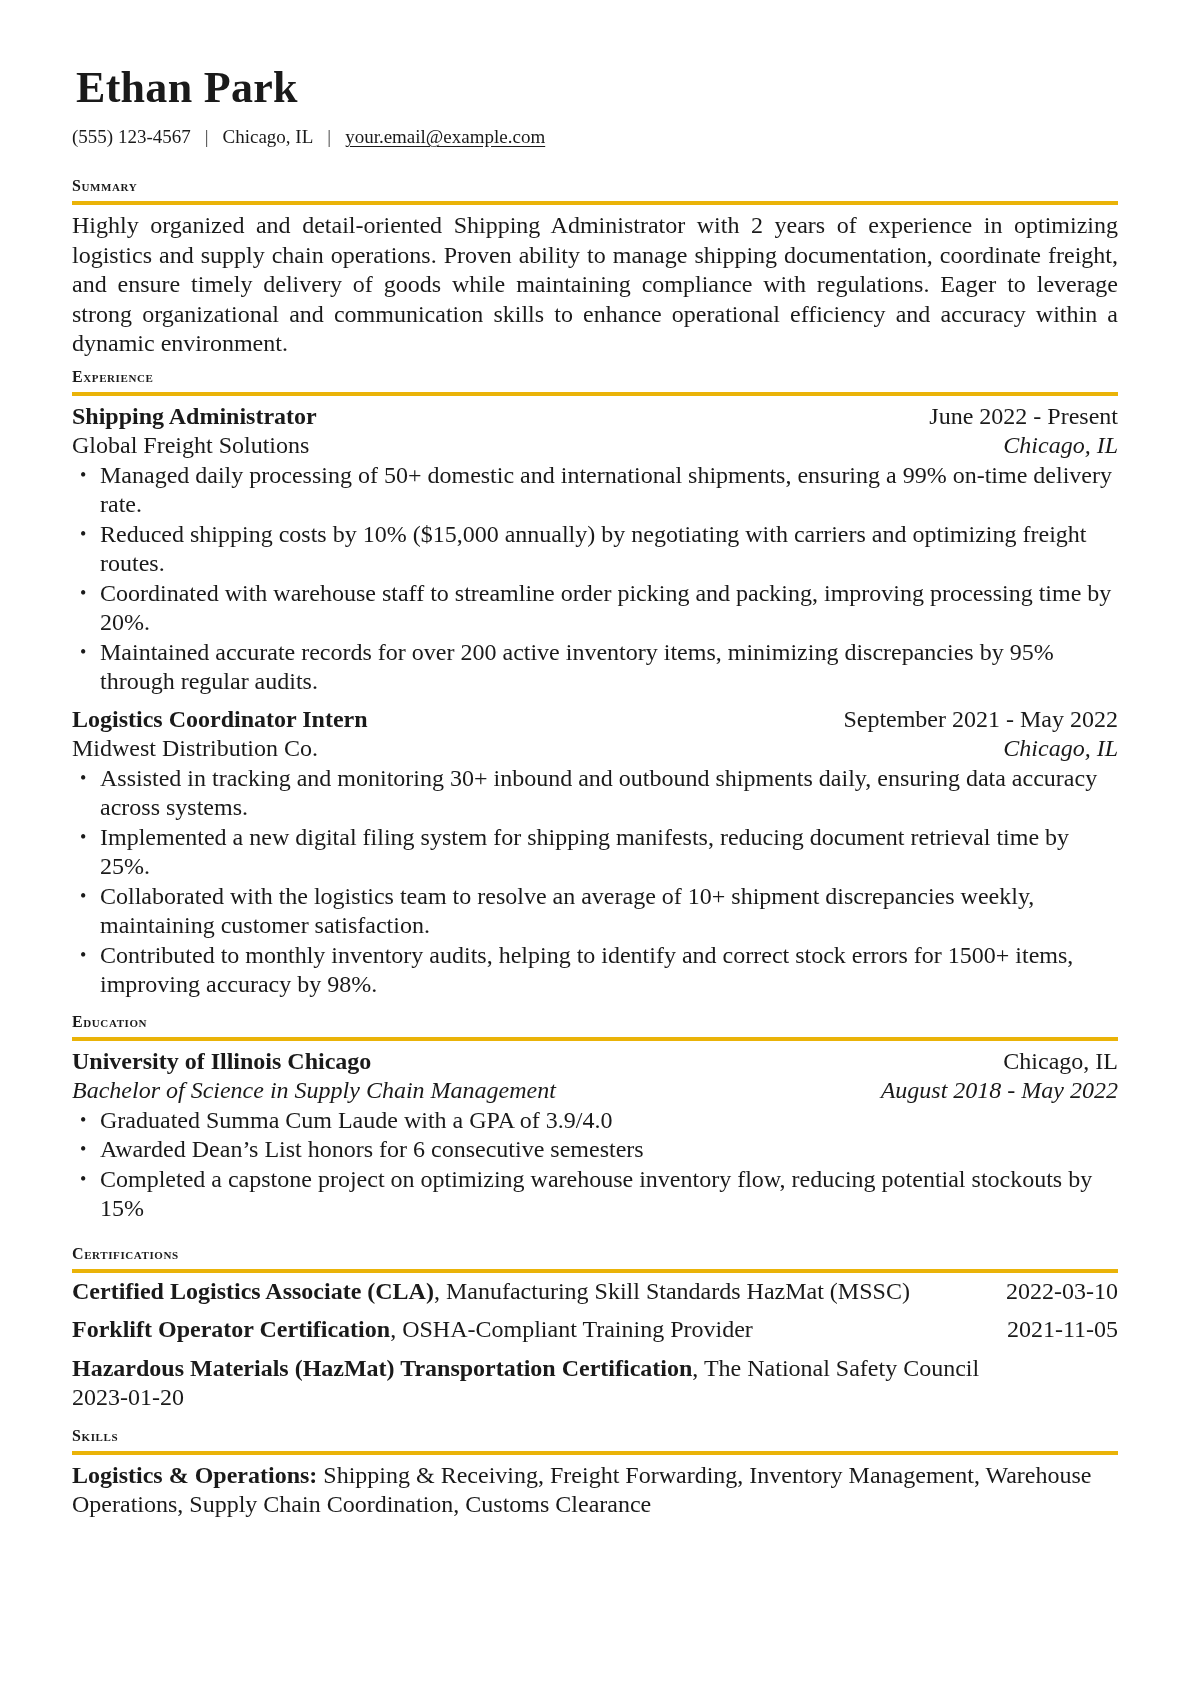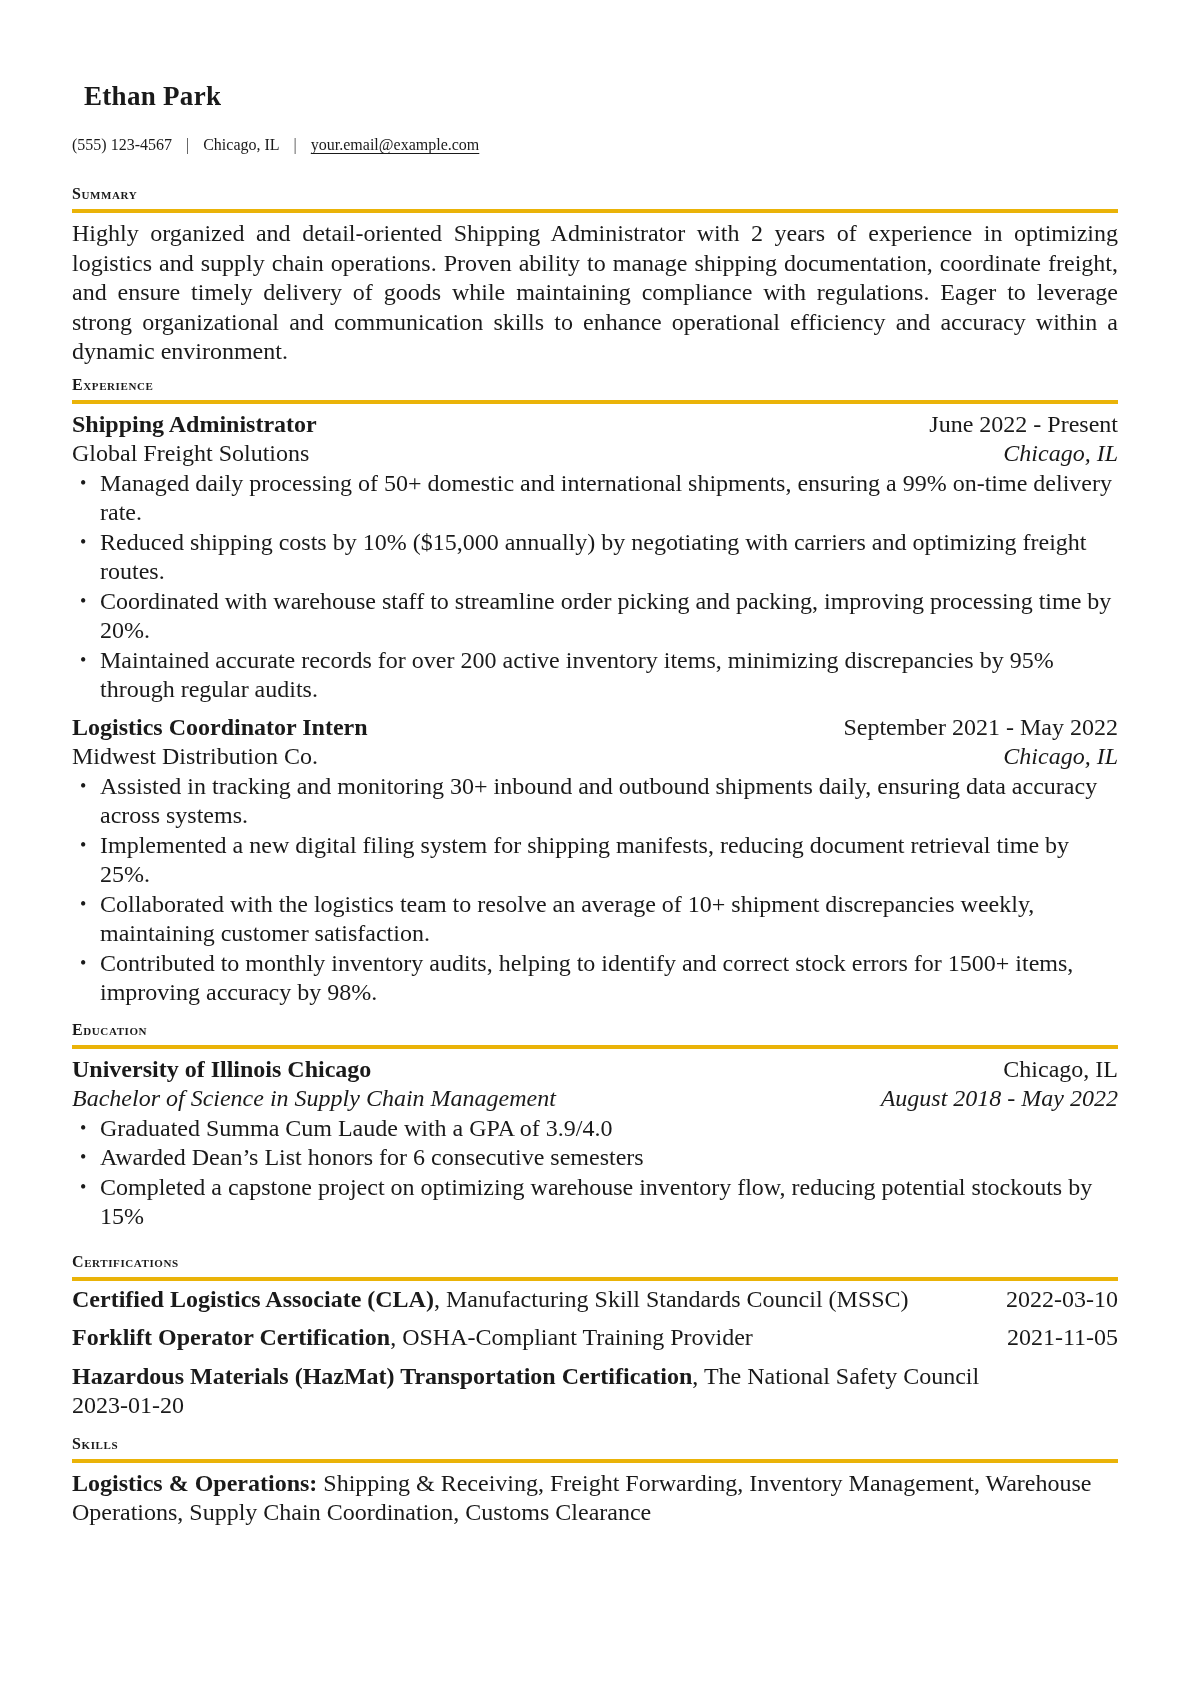--- a/index.html
+++ b/index.html
@@ -2,22 +2,22 @@
 <html><head>
 <meta charset="utf-8">
 <style>
   html, body { margin: 0; padding: 0; background: #ffffff; }
   body {
     width: 1190px; height: 1683px; position: relative; overflow: hidden;
     font-family: "DejaVu Serif", "Liberation Serif", serif;
     color: #1a1a1a;
   }
   .page { position: absolute; left: 72px; top: 60px; width: 1046px; }
-  .name { font-family: "Liberation Serif", serif; font-weight: bold; font-size: 27px; line-height: 48px; margin: 12px; letter-spacing: 0.3px; }
-  .contact { font-family: "Liberation Serif", serif; font-size: 16px; line-height: 26px; margin-top: 12px; display: flex; align-items: center; text-align: center; }
+  .name { font-family: "Liberation Serif", serif; font-weight: bold; font-size: 44px; line-height: 48px; margin: 4px; letter-spacing: 0.3px; }
+  .contact { font-family: "Liberation Serif", serif; font-size: 19px; line-height: 26px; margin-top: 12px; display: flex; align-items: center; text-align: center; }
   .contact .sep { margin: 0 14px; color: #444; }
   .contact a { color: #1a1a1a; text-decoration: underline; text-underline-offset: 3px; }
   .section { margin-top: 14px; }
   .sec-title {
     font-family: "Liberation Serif", serif; font-weight: bold; font-variant: small-caps;
     font-size: 16px; line-height: 28px; letter-spacing: 0.6px; margin: 0;
     border-bottom: 4px solid #eab308; padding-bottom: 1px;
   }
   .body-text, .row, .bullets li, .cert, .skill {
     font-family: "Liberation Serif", serif; font-size: 24px; line-height: 29.5px;
@@ -109,21 +109,21 @@
         <li>Awarded Dean’s List honors for 6 consecutive semesters</li>
         <li>Completed a capstone project on optimizing warehouse inventory flow, reducing potential stockouts by 15%</li>
       </ul>
     </div>
   </div>
 
   <div class="section" style="margin-top:16px">
     <h2 class="sec-title">Certifications</h2>
     <div class="cert-list">
       <div class="cert">
-        <span><span class="bold">Certified Logistics Associate (CLA)</span><span>, Manufacturing Skill Standards Council (MSSC)</span></span>
+        <span><span class="bold">Certified Logistics Associate (CLA)</span><span>, Manufacturing Skill Standards HazMat (MSSC)</span></span>
         <span>2022-03-10</span>
       </div>
       <div class="cert">
         <span><span class="bold">Forklift Operator Certification</span><span>, OSHA-Compliant Training Provider</span></span>
         <span>2021-11-05</span>
       </div>
       <div class="cert wrap">
         <div><span class="bold">Hazardous Materials (HazMat) Transportation Certification</span><span>, The National Safety Council</span></div>
         <div>2023-01-20</div>
       </div>

